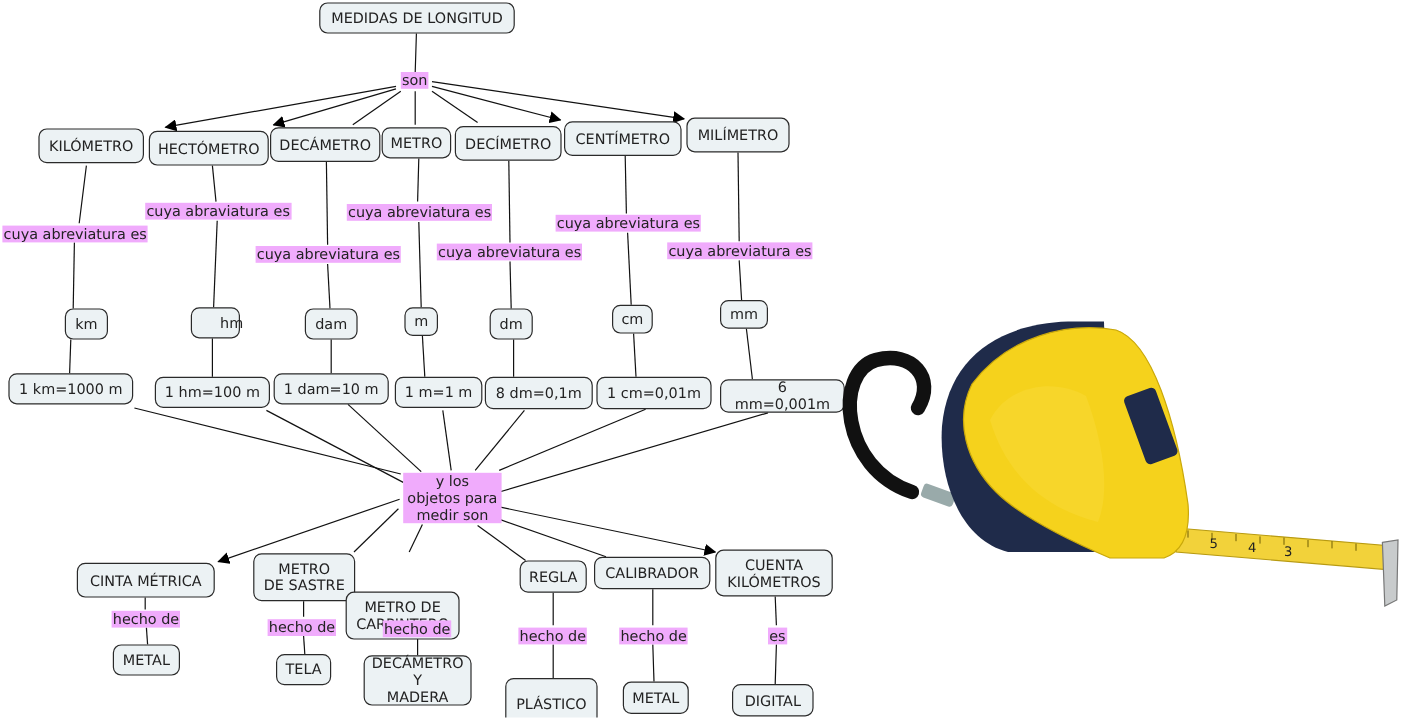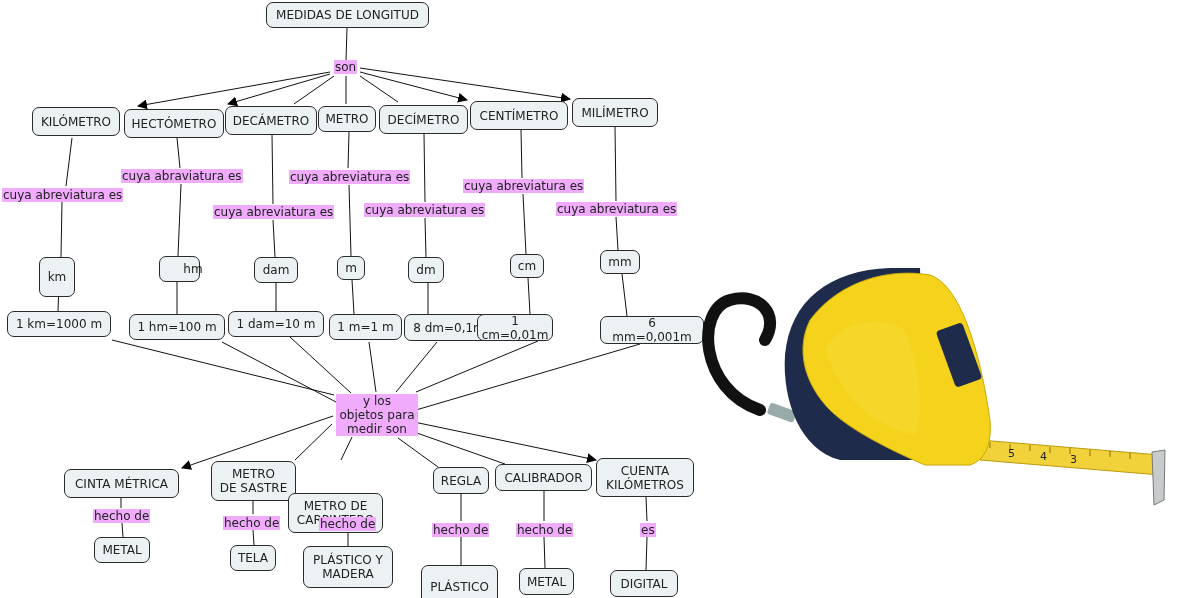--- a/index.html
+++ b/index.html
@@ -92,34 +92,34 @@
 <div class="node" style="left:572px;top:98px;width:86px;height:29px;">MILÍMETRO</div>
 
 <div class="label" style="left:2px;top:188px;">cuya abreviatura es</div>
 <div class="label" style="left:121px;top:169px;">cuya abraviatura es</div>
 <div class="label" style="left:213px;top:205px;">cuya abreviatura es</div>
 <div class="label" style="left:289px;top:170px;">cuya abreviatura es</div>
 <div class="label" style="left:364px;top:203px;">cuya abreviatura es</div>
 <div class="label" style="left:463px;top:179px;">cuya abreviatura es</div>
 <div class="label" style="left:556px;top:202px;">cuya abreviatura es</div>
 
-<div class="node" style="left:39px;top:257px;width:36px;height:40px;">km</div>
+<div class="node" style="left:54px;top:257px;width:36px;height:26px;">km</div>
 <div class="node" style="left:159px;top:256px;width:20px;height:26px;padding-left:33px;">hm</div>
 <div class="node" style="left:254px;top:257px;width:44px;height:26px;">dam</div>
 <div class="node" style="left:337px;top:256px;width:28px;height:24px;">m</div>
 <div class="node" style="left:408px;top:257px;width:36px;height:26px;">dm</div>
 <div class="node" style="left:510px;top:254px;width:34px;height:24px;">cm</div>
 <div class="node" style="left:600px;top:250px;width:40px;height:24px;">mm</div>
 
 <div class="node" style="left:7px;top:311px;width:104px;height:26px;">1 km=1000 m</div>
 <div class="node" style="left:129px;top:314px;width:96px;height:26px;">1 hm=100 m</div>
 <div class="node" style="left:228px;top:311px;width:96px;height:26px;">1 dam=10 m</div>
 <div class="node" style="left:329px;top:314px;width:73px;height:26px;">1 m=1 m</div>
 <div class="node" style="left:404px;top:314px;width:90px;height:27px;">8 dm=0,1m</div>
-<div class="node" style="left:477px;top:314px;width:76px;height:27px;">1 cm=0,01m</div>
+<div class="node" style="left:497px;top:314px;width:96px;height:27px;">1 cm=0,01m</div>
 <div class="node" style="left:600px;top:316px;width:104px;height:28px;">6 mm=0,001m</div>
 
 <div class="label" style="left:336px;top:394px;width:80px;">y los
 objetos para
 medir son</div>
 
 <div class="node" style="left:64px;top:469px;width:115px;height:29px;">CINTA MÉTRICA</div>
 <div class="node" style="left:211px;top:461px;width:85px;height:40px;">METRO
 DE SASTRE</div>
 <div class="node" style="left:288px;top:461px;width:95px;height:40px;margin-top:32px;">METRO DE
@@ -131,21 +131,21 @@
 
 <div class="label" style="left:93px;top:509px;">hecho de</div>
 <div class="label" style="left:223px;top:516px;">hecho de</div>
 <div class="label" style="left:319px;top:517px;">hecho de</div>
 <div class="label" style="left:432px;top:523px;">hecho de</div>
 <div class="label" style="left:516px;top:523px;">hecho de</div>
 <div class="label" style="left:640px;top:523px;">es</div>
 
 <div class="node" style="left:94px;top:537px;width:56px;height:26px;">METAL</div>
 <div class="node" style="left:230px;top:545px;width:46px;height:26px;">TELA</div>
-<div class="node" style="left:303px;top:546px;width:90px;height:42px;">PLÁSTICO Y
+<div class="node" style="left:303px;top:546px;width:90px;height:42px;">DECÁMETRO Y
 MADERA</div>
 <div class="node" style="left:421px;top:565px;width:77px;height:44px;">PLÁSTICO</div>
 <div class="node" style="left:519px;top:568px;width:55px;height:27px;">METAL</div>
 <div class="node" style="left:610px;top:570px;width:68px;height:27px;">DIGITAL</div>
 
 <svg id="tape" viewBox="0 0 490 250">
 
   <path d="M70 150 C 10 130, 5 50, 40 40 C 70 32, 90 55, 75 80" fill="none" stroke="#111" stroke-width="12" stroke-linecap="round"></path>
   <rect x="78" y="146" width="28" height="12" fill="#9aa" rx="3" transform="rotate(20 90 152)"></rect>
 

